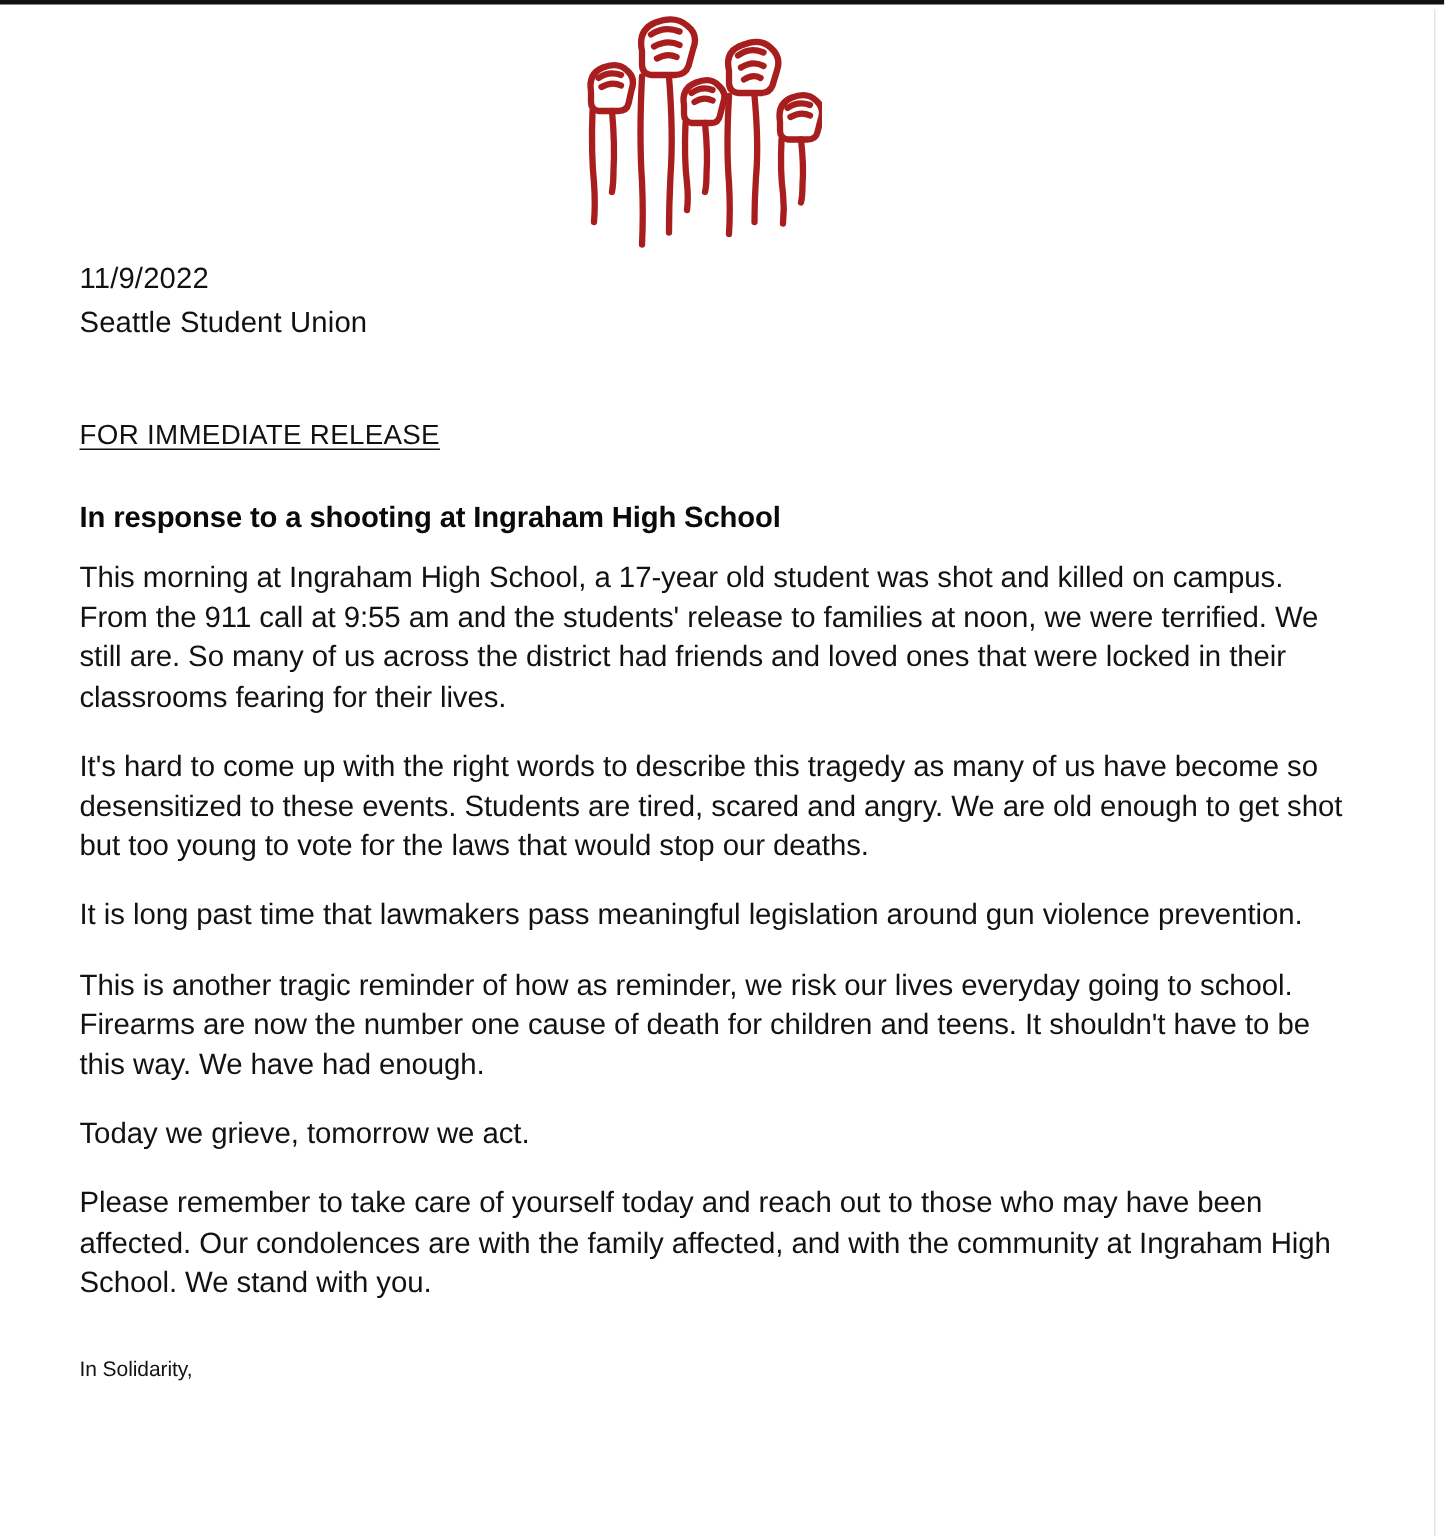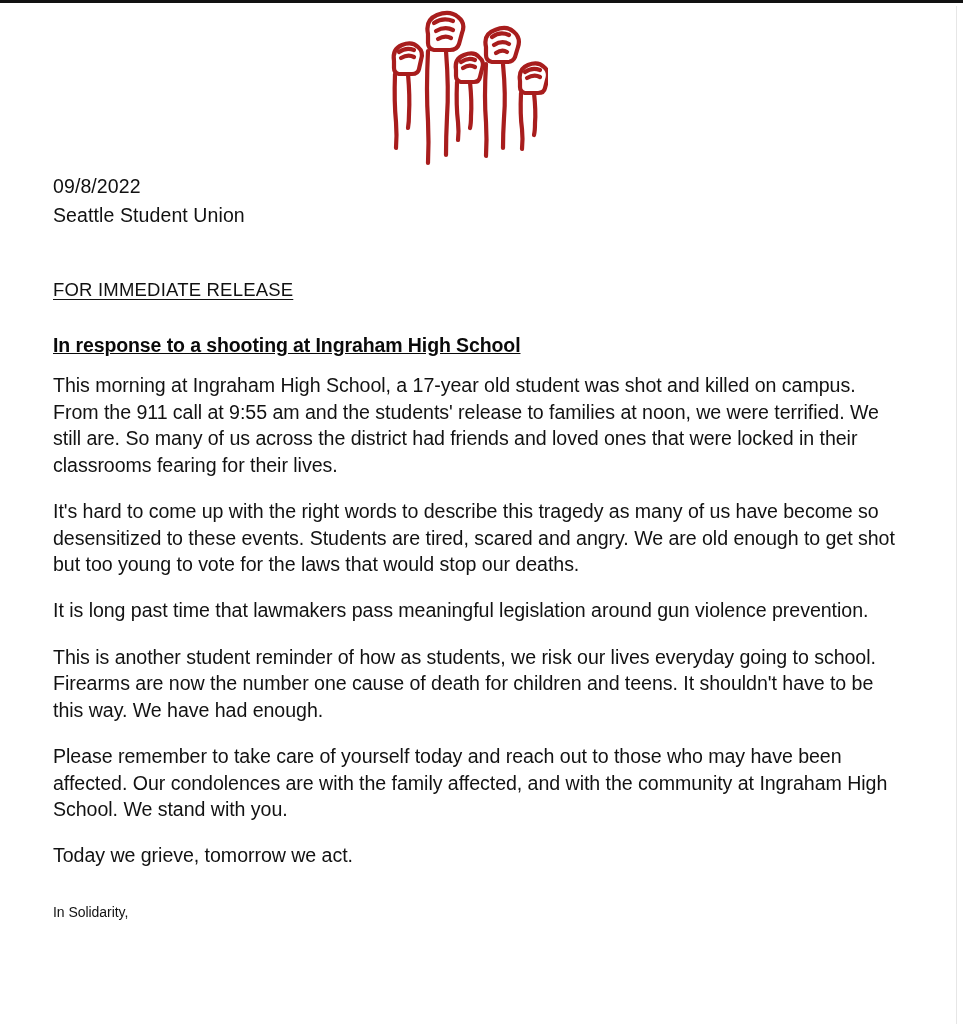--- a/index.html
+++ b/index.html
@@ -76,21 +76,20 @@
     display: inline-block;
   }
 
   #headline {
     margin-top: 30px;
     font-size: 19.5px;
     line-height: 26px;
     font-weight: bold;
     letter-spacing: -0.1px;
     color: #0a0a0a;
-    text-decoration: underline;
   }
 
   .body-para {
     font-size: 19.6px;
     line-height: 26.6px;
     letter-spacing: -0.05px;
     color: #121212;
     max-width: 845px;
   }
   .body-para.first { margin-top: 14px; }
@@ -146,33 +145,33 @@
         <path d="M149 70 q7 -4 13 -1"></path>
         <path d="M143 85 q-1 22 1 36 q1 10 0 20"></path>
         <path d="M156 85 q2 18 1 30 q0 8 -1 12"></path>
       </g>
     </svg>
   </div>
 
   <div id="letter">
 
     <div>
-      <div class="meta-line">09/8/2022</div>
+      <div class="meta-line">11/9/2022</div>
       <div class="meta-line">Seattle Student Union</div>
     </div>
 
     <div id="release-tag">FOR IMMEDIATE RELEASE</div>
 
     <div id="headline">In response to a shooting at Ingraham High School</div>
 
     <p class="body-para first">This morning at Ingraham High School, a 17-year old student was shot and killed on campus. From the 911 call at 9:55 am and the students' release to families at noon, we were terrified. We still are. So many of us across the district had friends and loved ones that were locked in their classrooms fearing for their lives.</p>
     <p class="body-para">It's hard to come up with the right words to describe this tragedy as many of us have become so desensitized to these events. Students are tired, scared and angry. We are old enough to get shot but too young to vote for the laws that would stop our deaths.</p>
     <p class="body-para">It is long past time that lawmakers pass meaningful legislation around gun violence prevention.</p>
-    <p class="body-para">This is another student reminder of how as students, we risk our lives everyday going to school. Firearms are now the number one cause of death for children and teens. It shouldn't have to be this way. We have had enough.</p>
+    <p class="body-para">This is another tragic reminder of how as reminder, we risk our lives everyday going to school. Firearms are now the number one cause of death for children and teens. It shouldn't have to be this way. We have had enough.</p>
+    <p class="body-para">Today we grieve, tomorrow we act.</p>
     <p class="body-para">Please remember to take care of yourself today and reach out to those who may have been affected. Our condolences are with the family affected, and with the community at Ingraham High School. We stand with you.</p>
-    <p class="body-para">Today we grieve, tomorrow we act.</p>
 
     <div id="signature">
       <div class="sig-line">In Solidarity,</div>
     </div>
 
   </div>
 </div>
 
 </body></html>

